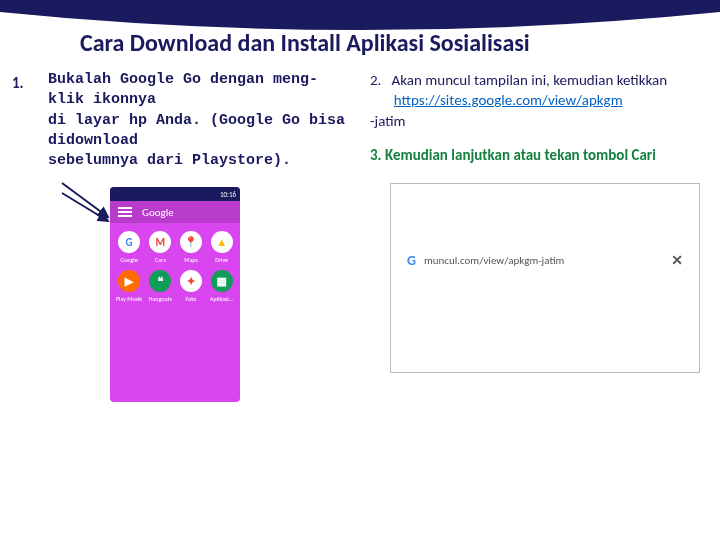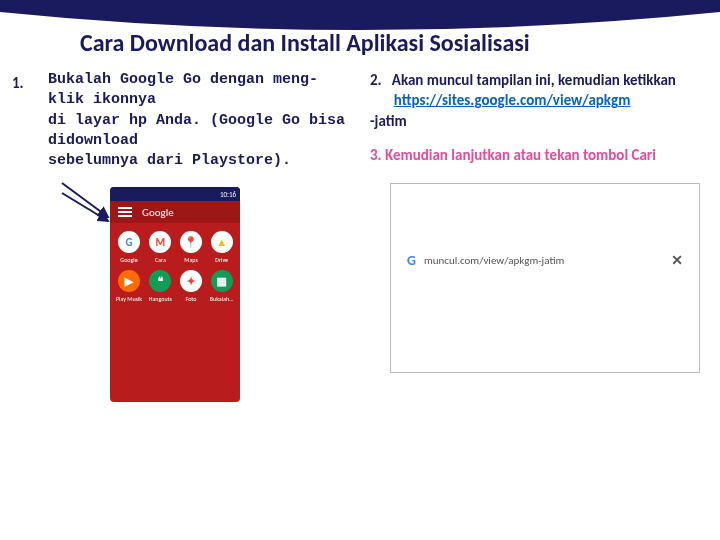--- a/index.html
+++ b/index.html
@@ -3,26 +3,26 @@
 <meta charset="utf-8">
 <style>
 * { margin: 0; padding: 0; box-sizing: border-box; }
 body { width: 720px; height: 540px; background: #fff; font-family: Calibri, Arial, sans-serif; position: relative; overflow: hidden; }
 .curve { position: absolute; top: 0; left: 0; width: 100%; height: 60px; }
 .title { position: absolute; top: 28px; left: 80px; font-size: 24px; font-weight: bold; color: #1a1a5e; }
 .content { position: absolute; top: 70px; left: 20px; right: 10px; display: flex; }
 .col { flex: 1; padding: 0 10px; }
 .num1 { position: absolute; left: 12px; top: 74px; font-weight: bold; color: #1a1a5e; font-size: 15px; }
 .step1 { font-weight: bold; color: #1a1a5e; font-size: 15px; line-height: 1.35; font-family: Liberation Mono, monospace; }
-.step2 { font-weight: bold; color: #1a1a5e; font-size: 15px; line-height: 1.35; }
+.step2 { font-weight: normal; color: #1a1a5e; font-size: 15px; line-height: 1.35; }
 .link { color: #0563c1; text-decoration: underline; }
-.step3 { font-weight: bold; color: #ec4899; font-size: 15px; margin-top: 14px; line-height: 1.35; }
+.step3 { font-weight: bold; color: #15803d; font-size: 15px; margin-top: 14px; line-height: 1.35; }
 .arrows { margin: 8px 0 0 30px; }
 .arrows svg { display: block; }
-.phone { width: 130px; height: 215px; background: #b91c1c; margin-top: -36px; margin-left: 80px; border-radius: 4px; position: relative; overflow: hidden; }
+.phone { width: 130px; height: 215px; background: #d946ef; margin-top: -36px; margin-left: 80px; border-radius: 4px; position: relative; overflow: hidden; }
 .phone-status { height: 14px; background: #1a1a5e; display: flex; justify-content: flex-end; align-items: center; padding-right: 4px; font-size: 7px; color: #fff; }
 .phone-header { height: 22px; display: flex; align-items: center; padding-left: 8px; background: rgba(0,0,0,0.15); }
 .phone-header .ham { width: 14px; margin-right: 10px; }
 .phone-header .ham div { height: 2px; background: #fff; margin: 2px 0; }
 .phone-header .glabel { color: #fff; font-size: 11px; }
 .app-grid { display: grid; grid-template-columns: repeat(4, 1fr); gap: 6px; padding: 8px 6px; }
 .app { text-align: center; }
 .app-icon { width: 22px; height: 22px; border-radius: 50%; margin: 0 auto 3px; background: #fff; display: flex; align-items: center; justify-content: center; font-size: 11px; font-weight: bold; }
 .app-label { color: #fff; font-size: 6px; white-space: nowrap; overflow: hidden; }
 .browser { width: 310px; height: 190px; border: 1px solid #bbb; margin-top: 18px; margin-left: 20px; background: #fff; position: relative; }
@@ -96,21 +96,21 @@
           <div class="app">
             <div class="app-icon" style="background:#0f9d58;color:#fff">❝</div>
             <div class="app-label">Hangouts</div>
           </div>
           <div class="app">
             <div class="app-icon" style="background:#fff;color:#ea4335">✦</div>
             <div class="app-label">Foto</div>
           </div>
           <div class="app">
             <div class="app-icon" style="background:#0f9d58;color:#fff">▦</div>
-            <div class="app-label">Bukalah...</div>
+            <div class="app-label">Aplikasi...</div>
           </div>
         </div>
     </div>
   </div>
 
   <div class="col">
     <div class="step2">
       <span>2.</span>&nbsp;&nbsp;&nbsp;<span>Akan muncul tampilan ini, kemudian ketikkan</span>
       <br>&nbsp;&nbsp;&nbsp;&nbsp;&nbsp;&nbsp;&nbsp;<a class="link">https://sites.google.com/view/apkgm</a>
       <br><span>-jatim</span>

